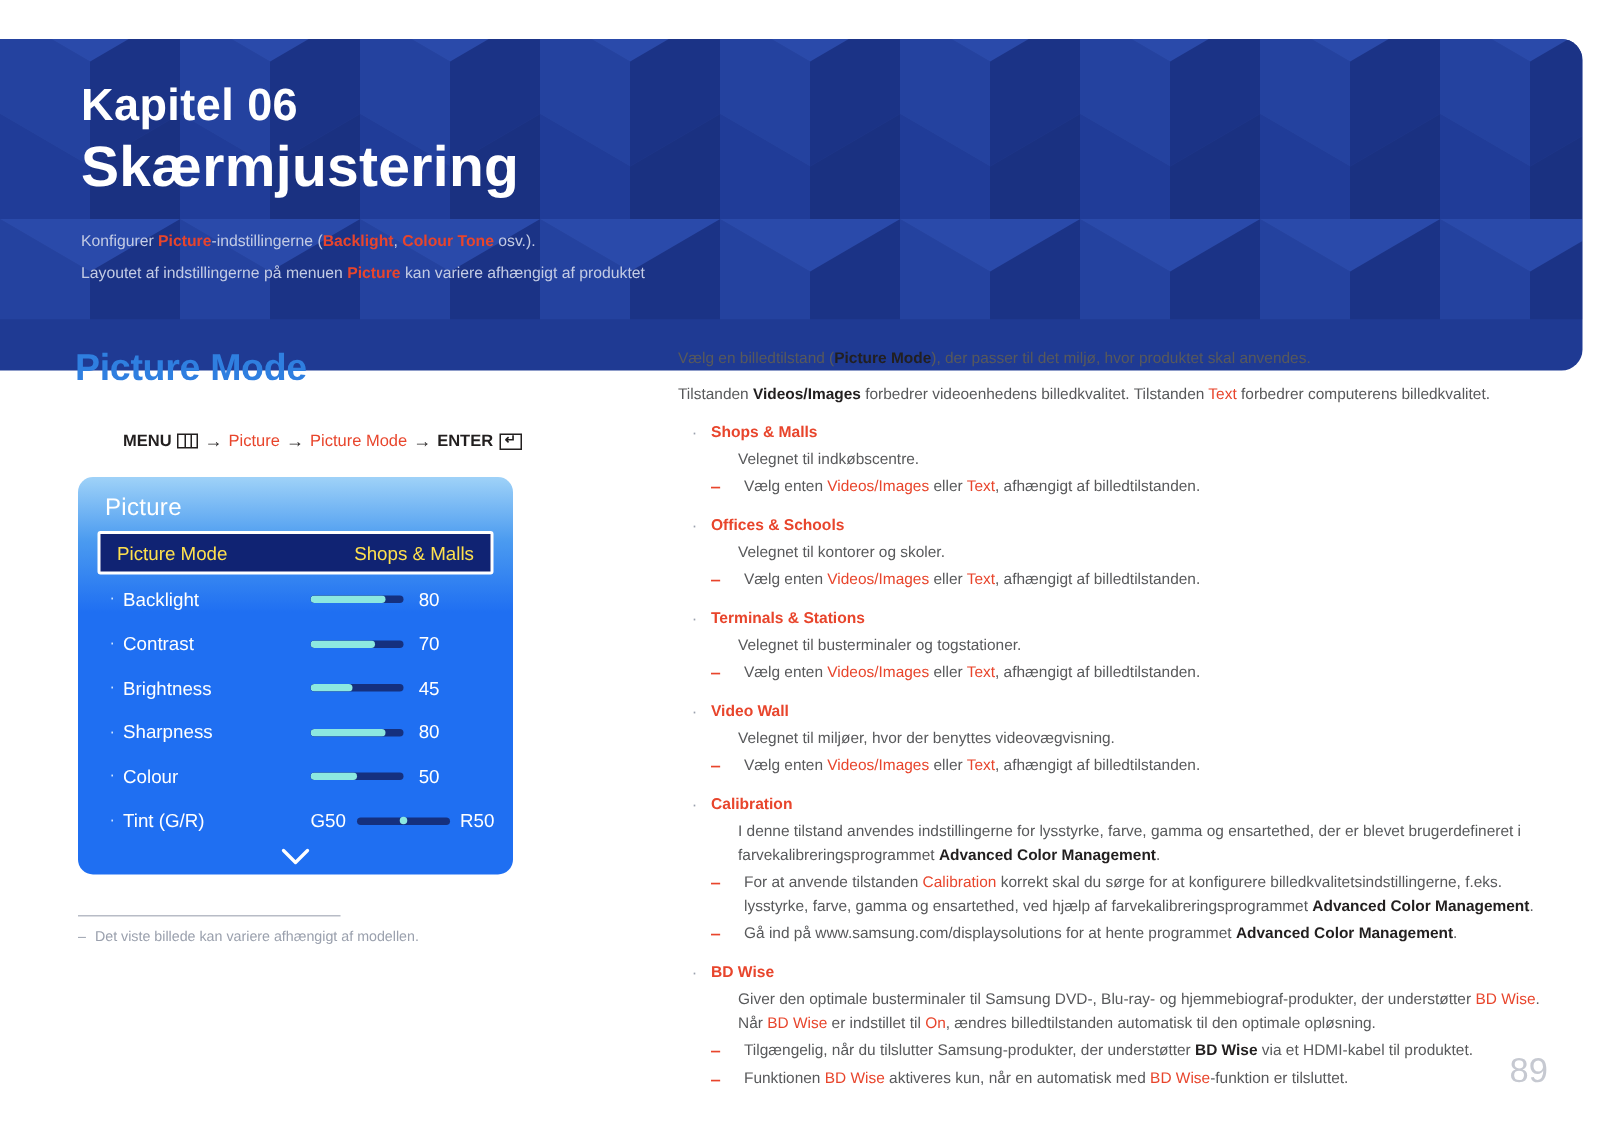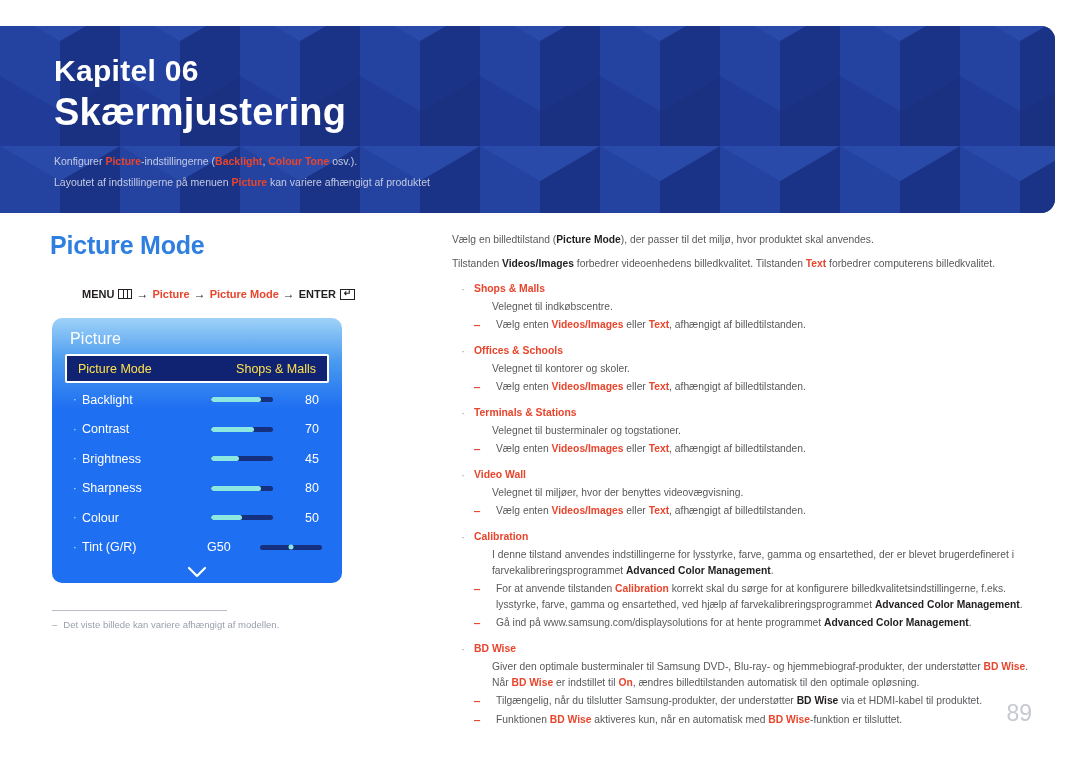--- a/index.html
+++ b/index.html
@@ -15,21 +15,21 @@
     overflow: hidden;
     color: #58595b;
   }
 
   
   .banner {
     position: absolute;
     left: 0;
     top: 26px;
     width: 1055px;
-    height: 187px;
+    height: 221px;
     background: #1f3a93;
     border-radius: 0 14px 14px 0;
     overflow: hidden;
   }
   .banner-pattern {
     position: absolute;
     inset: 0;
   }
   .banner-text {
     position: absolute;
@@ -165,22 +165,22 @@
     color: #cfe6ff;
     font-size: 11px;
     line-height: 1;
     flex: none;
   }
   .osd-row .lbl { flex: none; width: 125px; }
   .osd-row .slider-wrap {
     flex: 1;
     display: flex;
     align-items: center;
-    justify-content: center;
-    gap: 22px;
+    justify-content: flex-start;
+    gap: 0;
   }
   .track {
     width: 62px;
     height: 5px;
     border-radius: 3px;
     background: #15307e;
     position: relative;
     overflow: hidden;
   }
   .track .fill {
@@ -289,21 +289,21 @@
     margin-top: 2px;
   }
   .sub-dash {
     width: 22px;
     flex: none;
     color: #e8452c;
     font-weight: bold;
     font-size: 11px;
   }
   .sub-text { flex: 1; }
-  .kw { color: #e8452c; font-weight: bold; }
+  .kw { color: #e8452c; font-weight: normal; }
   .bk { color: #221f1f; font-weight: bold; }
 
   
   .page-num {
     position: absolute;
     right: 48px;
     top: 700px;
     font-size: 23px;
     color: #c6c9d1;
   }

